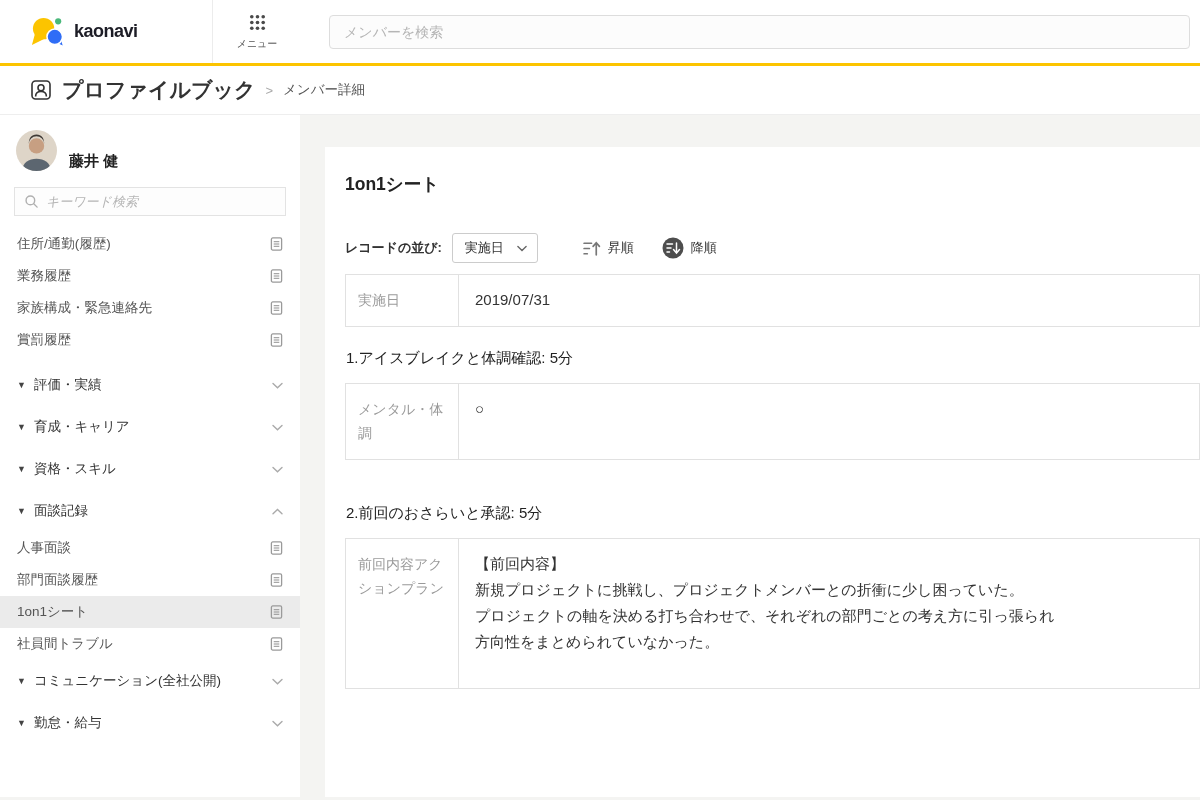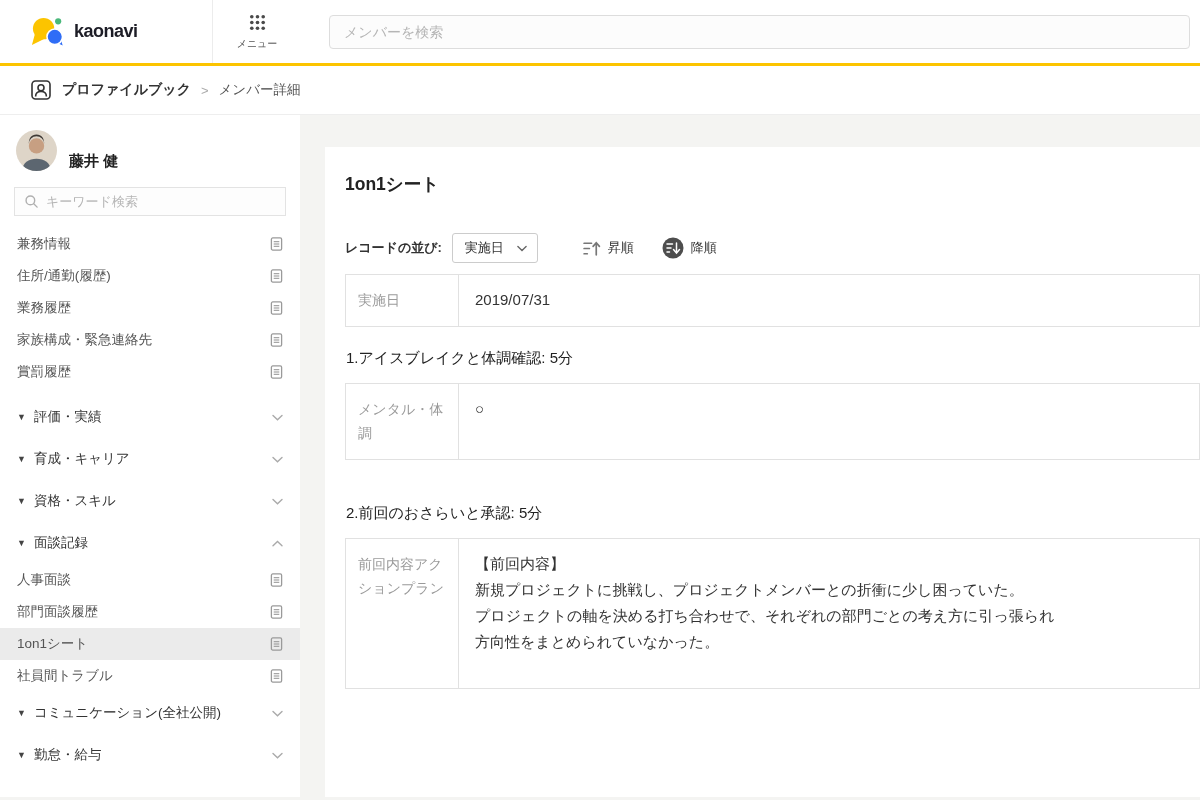--- a/index.html
+++ b/index.html
@@ -15,35 +15,35 @@
   .logo-text { font-size:18px; font-weight:bold; color:#1d1d26; letter-spacing:-0.5px; }
   .header-btn { width:89px; border-left:1px solid #ececec; display:flex; flex-direction:column; align-items:center; justify-content:center; gap:5px; cursor:pointer; background:#fff; border-top:none; border-bottom:none; border-right:none; }
   .header-btn.last { border-right:1px solid #ececec; }
   .header-btn .hb-label { font-size:10px; color:#555; white-space:nowrap; }
   .header-search { flex:1; display:flex; align-items:center; padding:0 10px 0 28px; }
   .header-search input { width:100%; height:34px; border:1px solid #ddd; border-radius:4px; background:#fcfcfc; padding:0 14px; font-size:14px; color:#333; outline:none; font-family:inherit; }
   .header-search input::placeholder, .side-search input::placeholder { color:#b5b5b5; }
 
   
   .breadcrumb { height:49px; background:#fff; border-bottom:1px solid #eee; display:flex; align-items:center; gap:10px; padding:0 30px; }
-  .bc-root { font-size:14px; font-weight:bold; color:#333; cursor:pointer; }
+  .bc-root { font-size:21px; font-weight:bold; color:#333; cursor:pointer; }
   .bc-sep { font-size:13px; color:#aaa; }
   .bc-current { font-size:13.5px; color:#555; }
 
   
   .content { display:flex; height:682px; }
 
   
   .sidebar { width:300px; flex:none; background:#fff; overflow:hidden; }
   .profile { display:flex; align-items:flex-end; gap:12px; padding:15px 16px 14px; }
   .avatar { width:41px; height:41px; border-radius:50%; overflow:hidden; flex:none; cursor:pointer; }
   .member-name { font-size:15px; font-weight:bold; color:#222; }
   .side-search { margin:2px 14px 12px; position:relative; }
   .side-search .mag { position:absolute; left:10px; top:7px; }
-  .side-search input { width:100%; height:29px; border:1px solid #e3e3e3; border-radius:0; background:#fdfdfd; padding:0 10px 0 31px; font-size:13px; color:#333; outline:none; font-family:inherit; }
+  .side-search input { width:100%; height:29px; border:1px solid #e3e3e3; border-radius:0; background:#fdfdfd; padding:0 10px 0 31px; font-size:13px; color:#333; outline:none; font-family:inherit;font-style:italic; }
   .side-item { height:32px; padding:0 17px; display:flex; align-items:center; justify-content:space-between; font-size:13.5px; color:#555; cursor:pointer; }
   .side-item.selected { background:#ebebeb; }
   .side-item .si-label { overflow:hidden; white-space:nowrap; }
   .side-groups { margin-top:8px; }
   .side-group { height:42px; padding:0 17px; display:flex; align-items:center; justify-content:space-between; font-size:13.5px; color:#333; cursor:pointer; }
   .sg-left { display:flex; align-items:center; gap:8px; }
   .tri { font-size:9px; color:#444; }
   .sub-list { }
 
   
@@ -138,31 +138,20 @@
         <g fill="none" stroke="#b0b0b0" stroke-width="1.5">
           <circle cx="6.8" cy="6.8" r="4.6"></circle>
           <line x1="10.4" y1="10.4" x2="14" y2="14" stroke-linecap="round"></line>
         </g>
       </svg>
       <input type="text" placeholder="キーワード検索" style="">
     </div>
 
     <nav class="side-list">
       <div class="side-item">
-        <span class="si-label">兼務情報</span>
-        <svg width="13" height="16" viewBox="0 0 14 16">
-            <g fill="none" stroke="#9a9a9a">
-              <rect x="1.5" y="1.5" width="11" height="13" rx="1.5" stroke-width="1.4"></rect>
-              <line x1="4" y1="5.5" x2="10" y2="5.5" stroke-width="1.2"></line>
-              <line x1="4" y1="8" x2="10" y2="8" stroke-width="1.2"></line>
-              <line x1="4" y1="10.5" x2="10" y2="10.5" stroke-width="1.2"></line>
-            </g>
-          </svg>
-      </div>
-      <div class="side-item">
         <span class="si-label">住所/通勤(履歴)</span>
         <svg width="13" height="16" viewBox="0 0 14 16">
             <g fill="none" stroke="#9a9a9a">
               <rect x="1.5" y="1.5" width="11" height="13" rx="1.5" stroke-width="1.4"></rect>
               <line x1="4" y1="5.5" x2="10" y2="5.5" stroke-width="1.2"></line>
               <line x1="4" y1="8" x2="10" y2="8" stroke-width="1.2"></line>
               <line x1="4" y1="10.5" x2="10" y2="10.5" stroke-width="1.2"></line>
             </g>
           </svg>
       </div>

